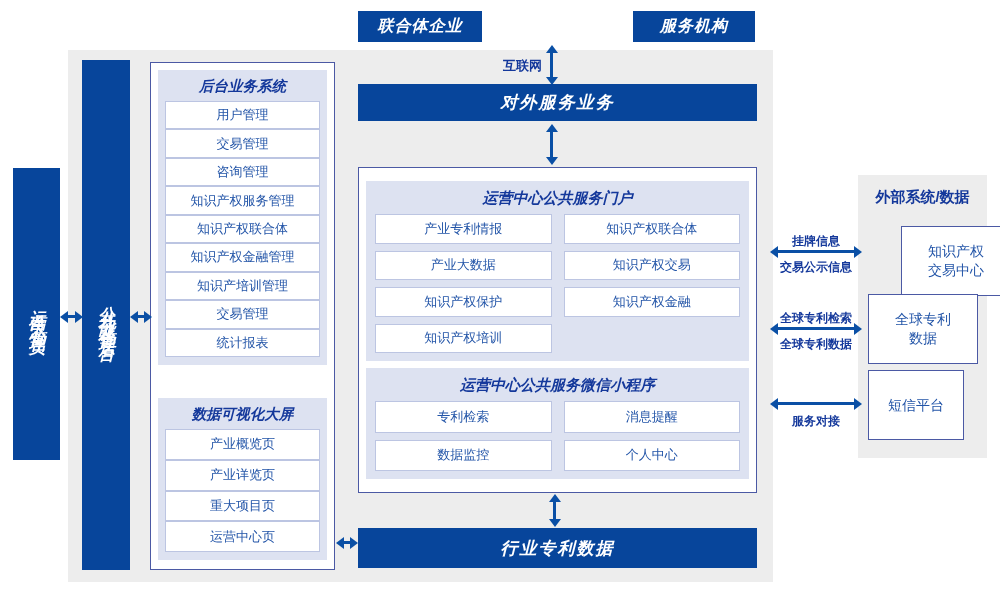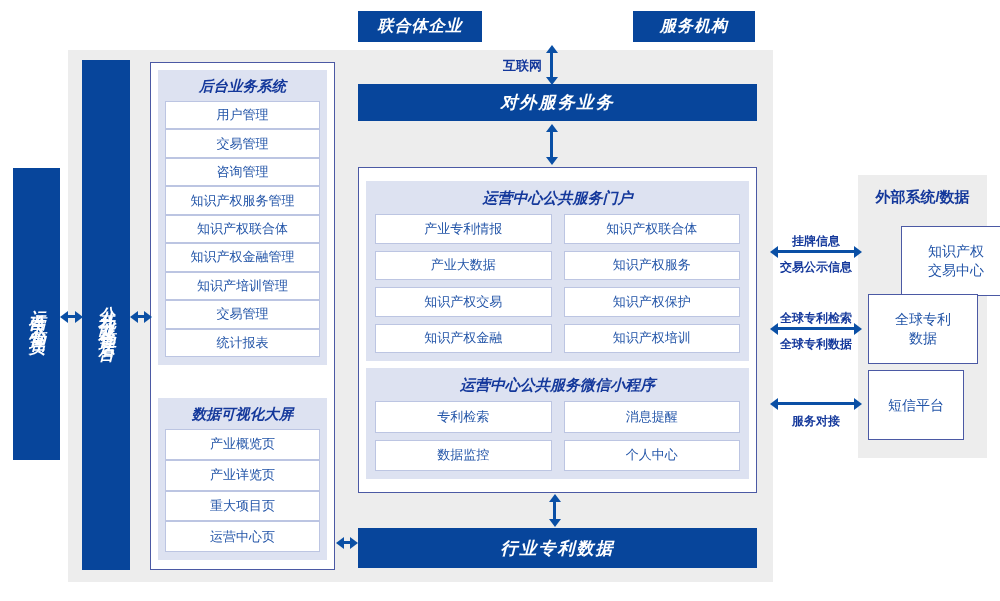--- a/index.html
+++ b/index.html
@@ -78,21 +78,20 @@
   <div class="va" style="left:550px;top:132px;height:25px;"></div>
 
   <div class="abs container" style="left:358px;top:167px;width:399px;height:326px;">
 
     <div class="abs lavpanel" style="left:7px;top:13px;width:383px;height:180px;padding:5px 9px 8px 9px;">
       <div class="paneltitle" style="font-size:15px;height:24px;line-height:24px;margin-bottom:4px;">运营中心公共服务门户</div>
       <div class="grid2" style="flex:1 1 auto;">
         <div class="itembox">产业专利情报</div>
         <div class="itembox">知识产权联合体</div>
         <div class="itembox">产业大数据</div>
-        <div class="itembox">知识产权服务</div>
         <div class="itembox">知识产权交易</div>
         <div class="itembox">知识产权保护</div>
         <div class="itembox">知识产权金融</div>
         <div class="itembox">知识产权培训</div>
       </div>
     </div>
 
     <div class="abs lavpanel" style="left:7px;top:200px;width:383px;height:111px;padding:5px 9px 8px 9px;">
       <div class="paneltitle" style="font-size:15px;height:24px;line-height:24px;margin-bottom:4px;">运营中心公共服务微信小程序</div>
       <div class="grid2" style="flex:1 1 auto;">

